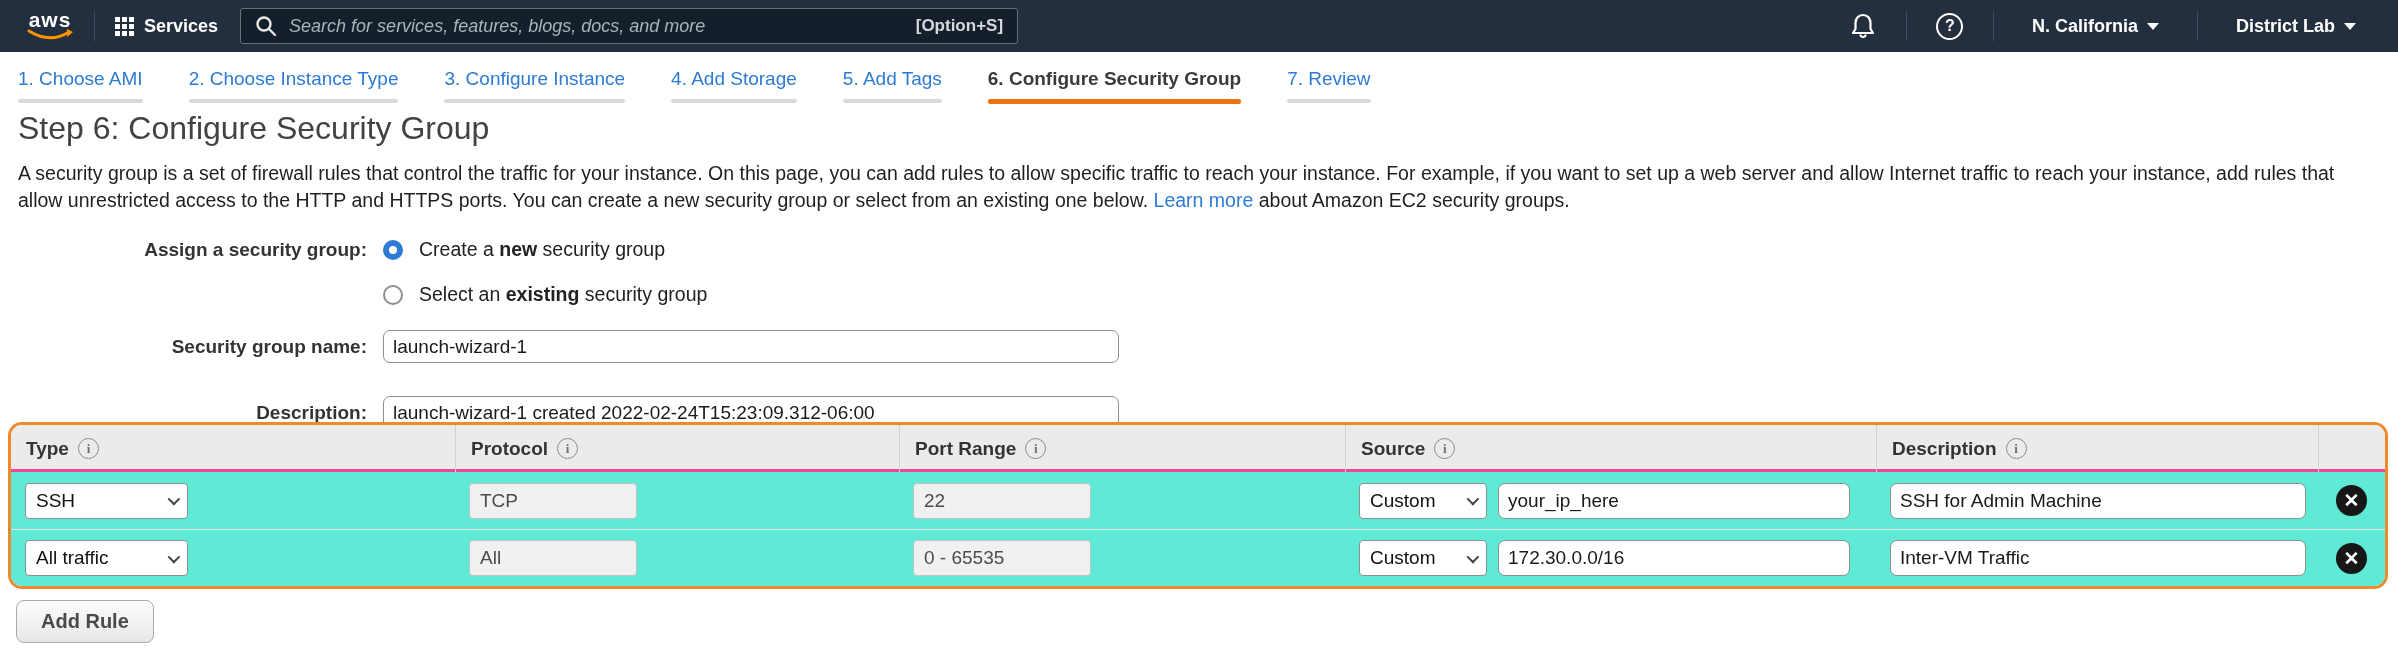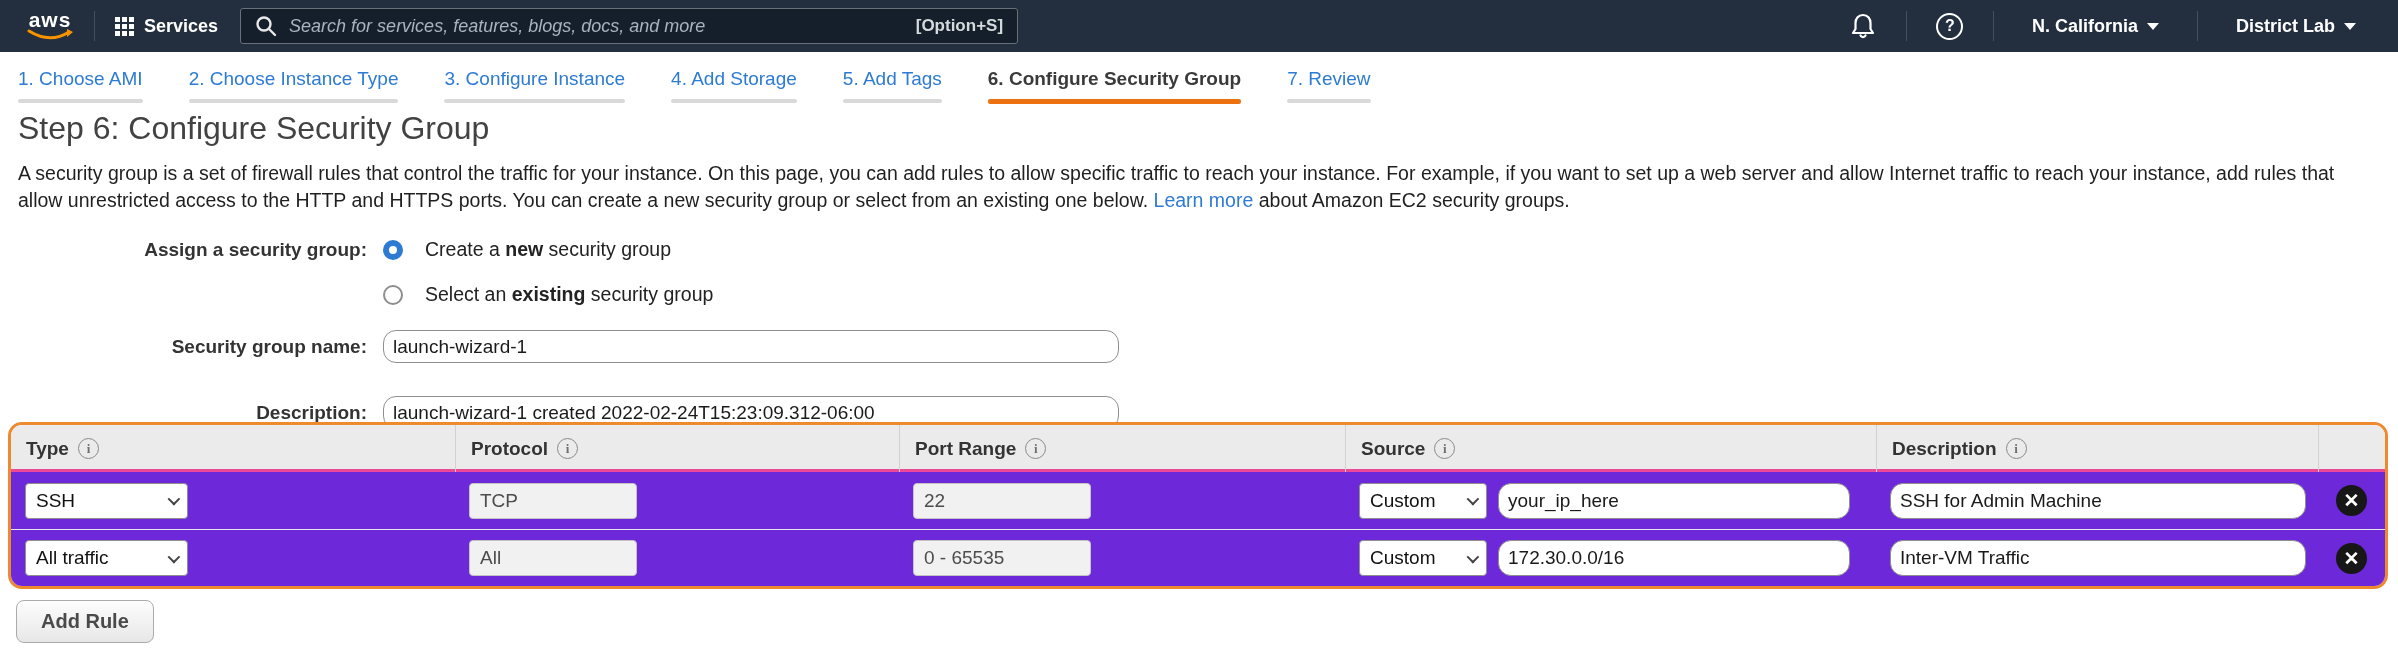--- a/index.html
+++ b/index.html
@@ -39,42 +39,42 @@
   .step.active .bar { height:5px; background:#ec7211; }
 
   
   .page-title { position:absolute; top:110px; left:18px; font-size:32px; font-weight:400; color:#424242; }
   .intro { position:absolute; top:160px; left:18px; width:2366px; font-size:19.5px; line-height:27px; color:#1f1f1f; }
   .intro a { color:#2d7bd3; text-decoration:none; }
 
   
   .form-row { position:absolute; left:0; display:flex; align-items:center; }
   .form-label { width:383px; text-align:right; font-weight:bold; font-size:19px; color:#333333; padding-right:16px; }
-  .radio { display:flex; align-items:center; gap:22px; font-size:19.5px; color:#222222; cursor:pointer; }
+  .radio { display:flex; align-items:center; gap:16px; font-size:19.5px; color:#222222; cursor:pointer; }
   .radio-circle { width:20px; height:20px; border-radius:50%; border:2px solid #8e8e8e; background:#ffffff;
                   display:flex; align-items:center; justify-content:center; }
   .radio-circle.selected { border-color:#2d7bd3; background:#2d7bd3; }
   .radio-circle.selected::after { content:""; width:8px; height:8px; border-radius:50%; background:#ffffff;
                                   box-shadow:0 0 0 3px #2d7bd3; }
-  .text-input { height:33px; border:1px solid #8f8f8f; border-radius:13px; font-size:19px; padding:8px 9px;
+  .text-input { height:33px; border:1px solid #8f8f8f; border-radius:7px; font-size:19px; padding:8px 9px;
                 color:#1a1a1a; font-family:"Liberation Sans", sans-serif; background:#ffffff; }
   .wide-input { width:736px; }
 
   
   .rules-box { position:absolute; top:422px; left:8px; width:2380px; border:3px solid #ee8a2d;
                border-radius:14px; background:#ffffff; overflow:hidden; }
   .rules-grid { display:grid; grid-template-columns:444px 444px 446px 531px 442px 1fr; align-items:center; }
   .rules-head { background:#ebebeb; height:47px; border-bottom:3px solid #ec4899; }
   .head-cell { display:flex; align-items:center; gap:9px; font-weight:bold; font-size:19px; color:#333333;
                height:47px; padding-left:15px; }
   .head-cell.sep { border-left:1px solid #d2d2d2; }
   .info-icon { width:21px; height:21px; border-radius:50%; border:1.5px solid #8a8a8a; color:#6f6f6f;
                font-size:13px; font-weight:bold; display:inline-flex; align-items:center; justify-content:center;
                font-family:"Liberation Serif", serif; cursor:pointer; }
-  .rules-row { height:57px; background:#6d28d9; }
+  .rules-row { height:57px; background:#5eead4; }
   .rules-row + .rules-row { border-top:1px solid #e6e6e6; }
   .cell { padding-left:14px; display:flex; align-items:center; gap:11px; }
   .fake-select { height:36px; background:#ffffff; border:1px solid #8f8f8f; border-radius:4px;
                  display:flex; align-items:center; justify-content:space-between; padding:0 10px;
                  font-size:19px; color:#111111; cursor:pointer; }
   .fake-select .chev { width:9px; height:9px; border-right:2px solid #444444; border-bottom:2px solid #444444;
                        transform:rotate(45deg) translateY(-2px); margin-left:10px; }
   .sel-type { width:163px; }
   .sel-source { width:128px; }
   .ro-input { height:36px; background:#f1f1f1; border:1px solid #c3c3c3; border-radius:4px; font-size:19px;

